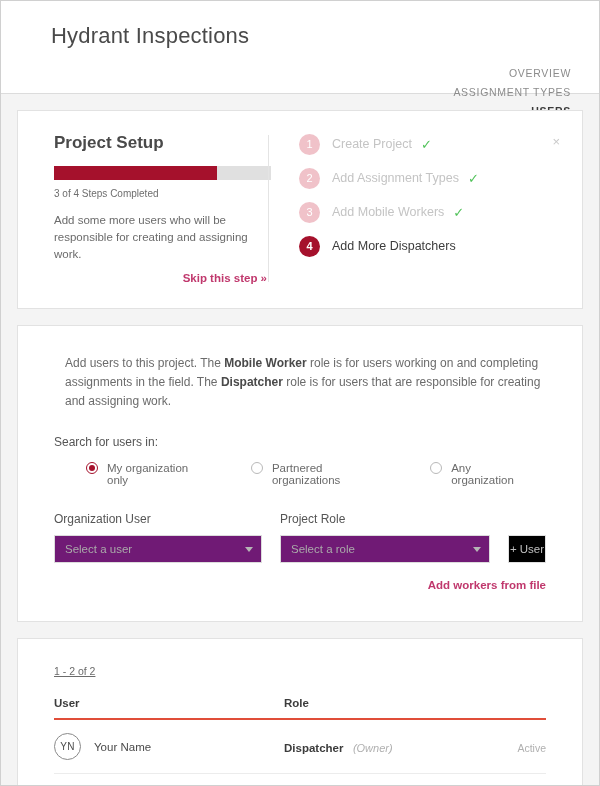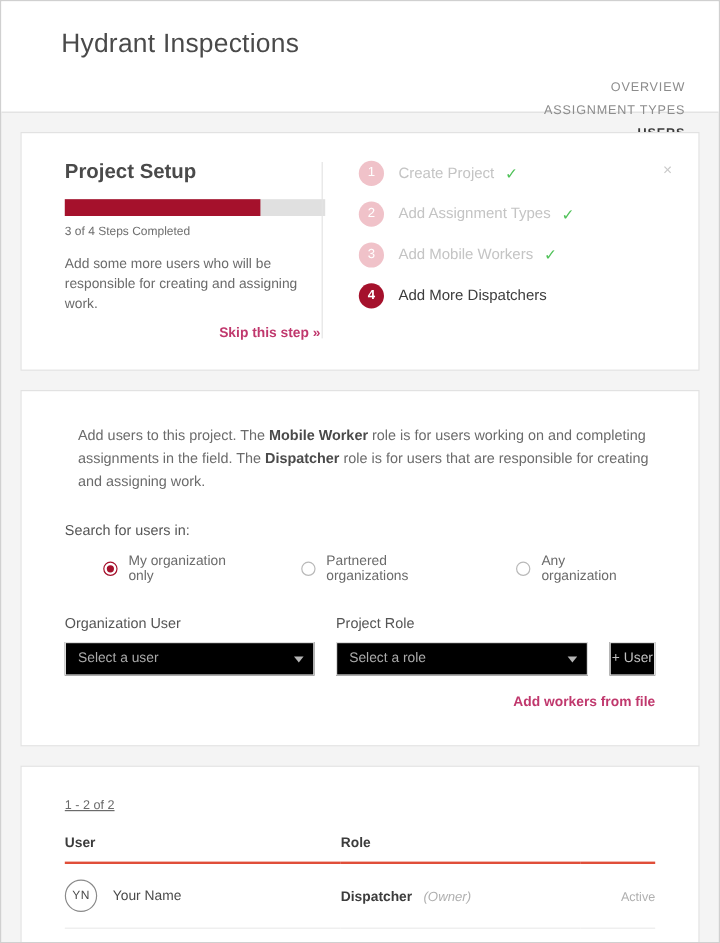--- a/index.html
+++ b/index.html
@@ -196,21 +196,20 @@
     color: #555555;
     margin-bottom: 13px;
   }
   .radio-row {
     display: flex;
     align-items: center;
     margin-bottom: 26px;
   }
   .radio-item {
     display: flex;
-    align-items: center;
     margin-right: 24px;
     cursor: pointer;
     padding-left: 32px;
   }
   .radio-dot {
     width: 12px;
     height: 12px;
     border-radius: 50%;
     border: 1px solid #b9b9b9;
     background: #ffffff;
@@ -241,21 +240,21 @@
   }
   .input-group { margin-right: 18px; }
   .input-label {
     font-size: 12px;
     color: #555555;
     margin-bottom: 9px;
   }
   .select-box {
     height: 28px;
     border: 1px solid #dcdcdc;
-    background: #000000;
+    background: #701a75;
     display: flex;
     align-items: center;
     padding: 0 8px 0 10px;
     box-sizing: border-box;
     cursor: pointer;
   }
   .select-box .ph {
     font-size: 11.5px;
     color: #aaaaaa;
     flex: 1;

